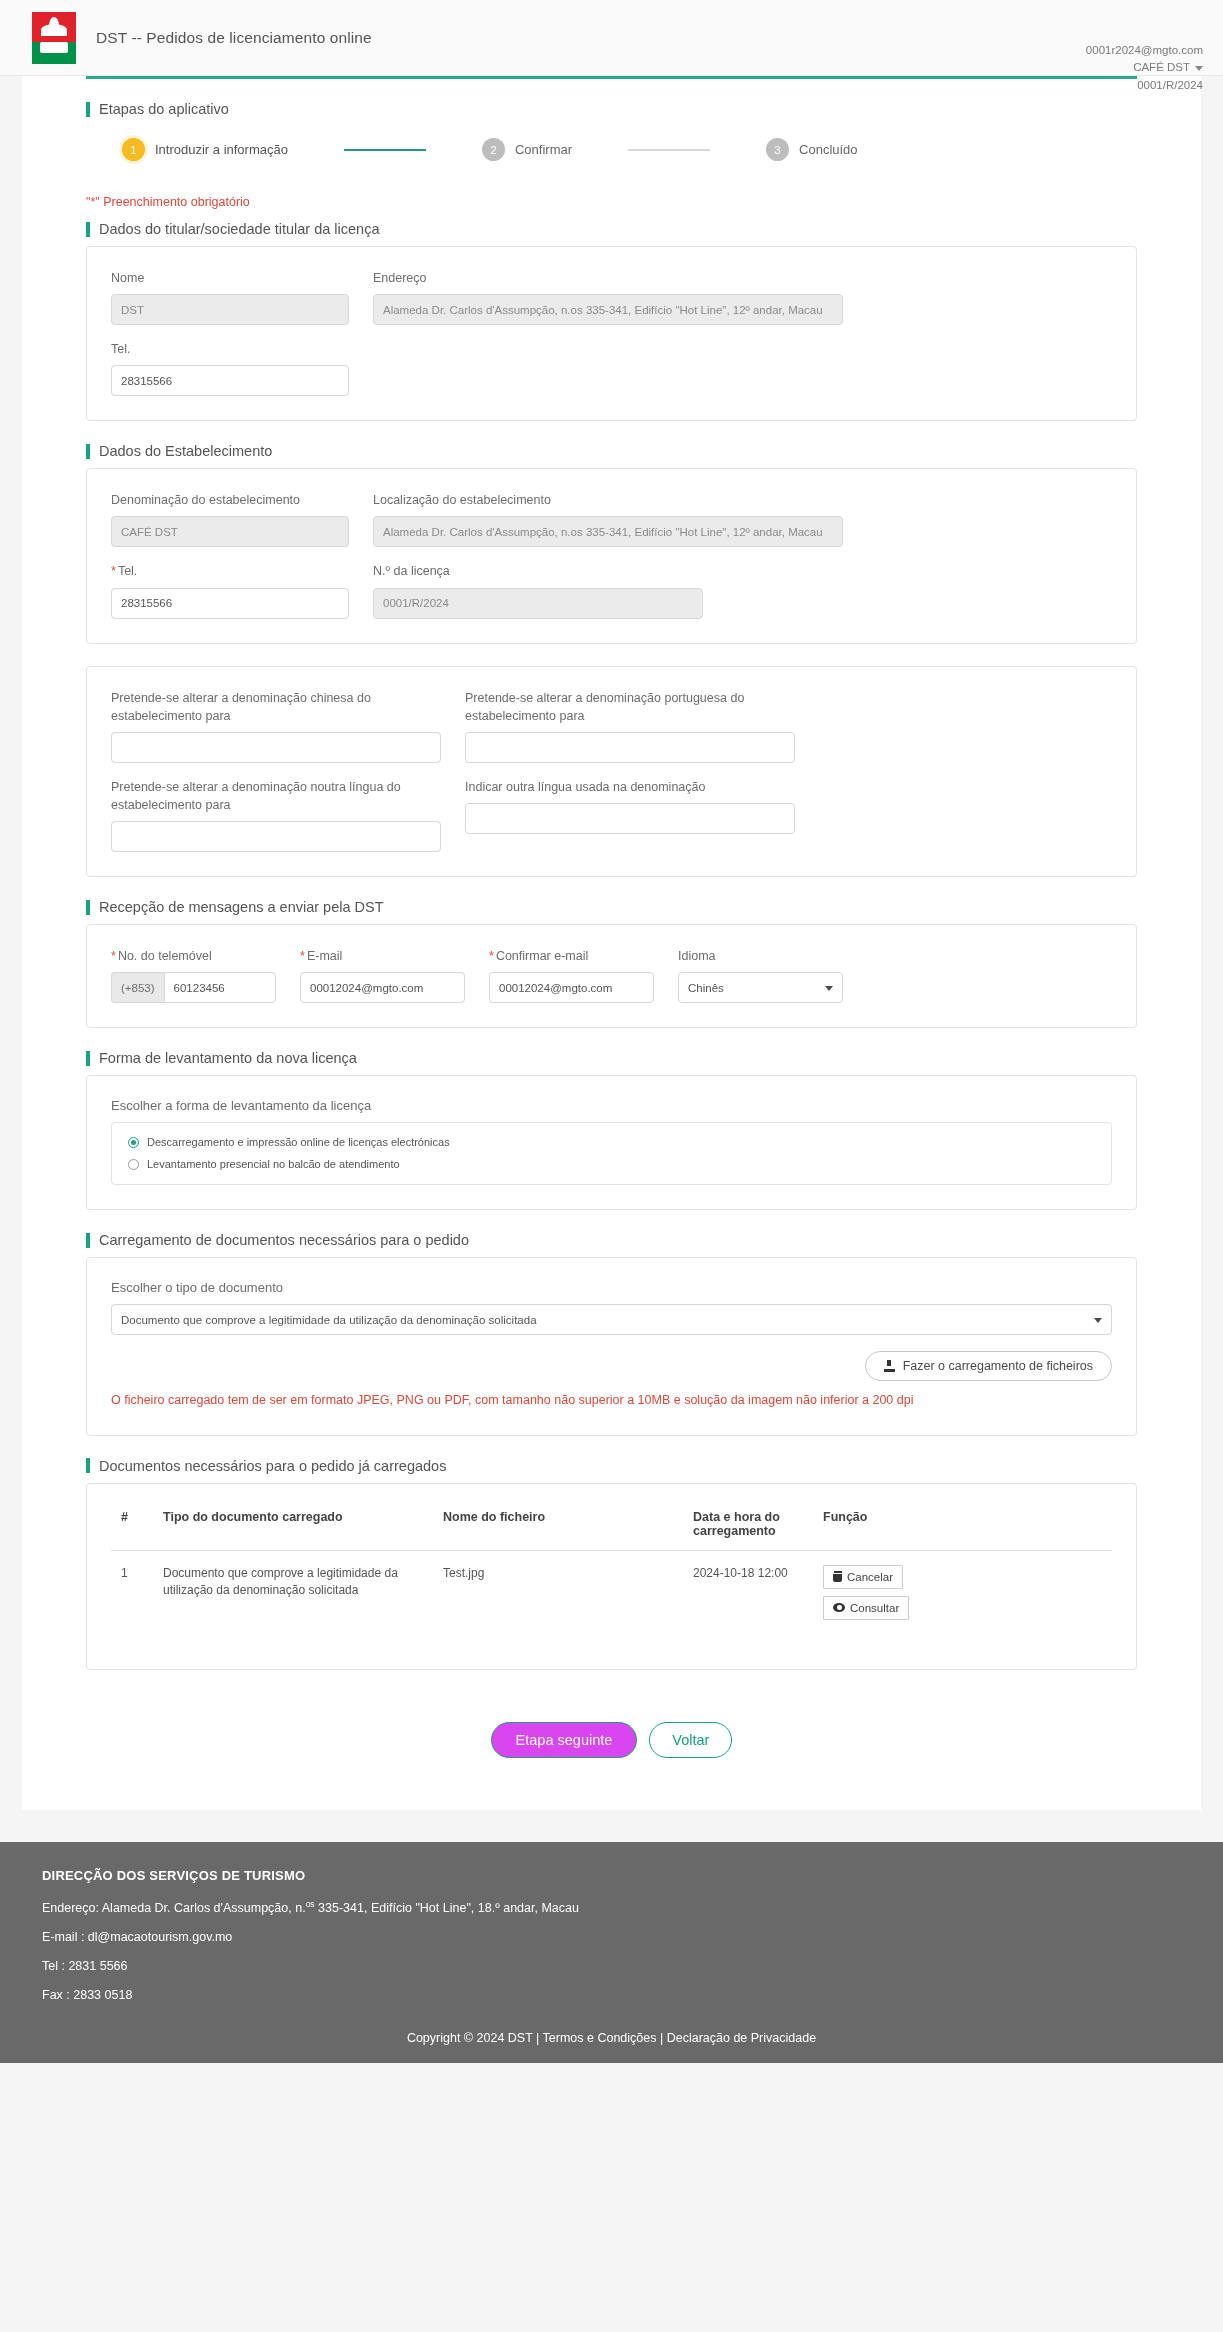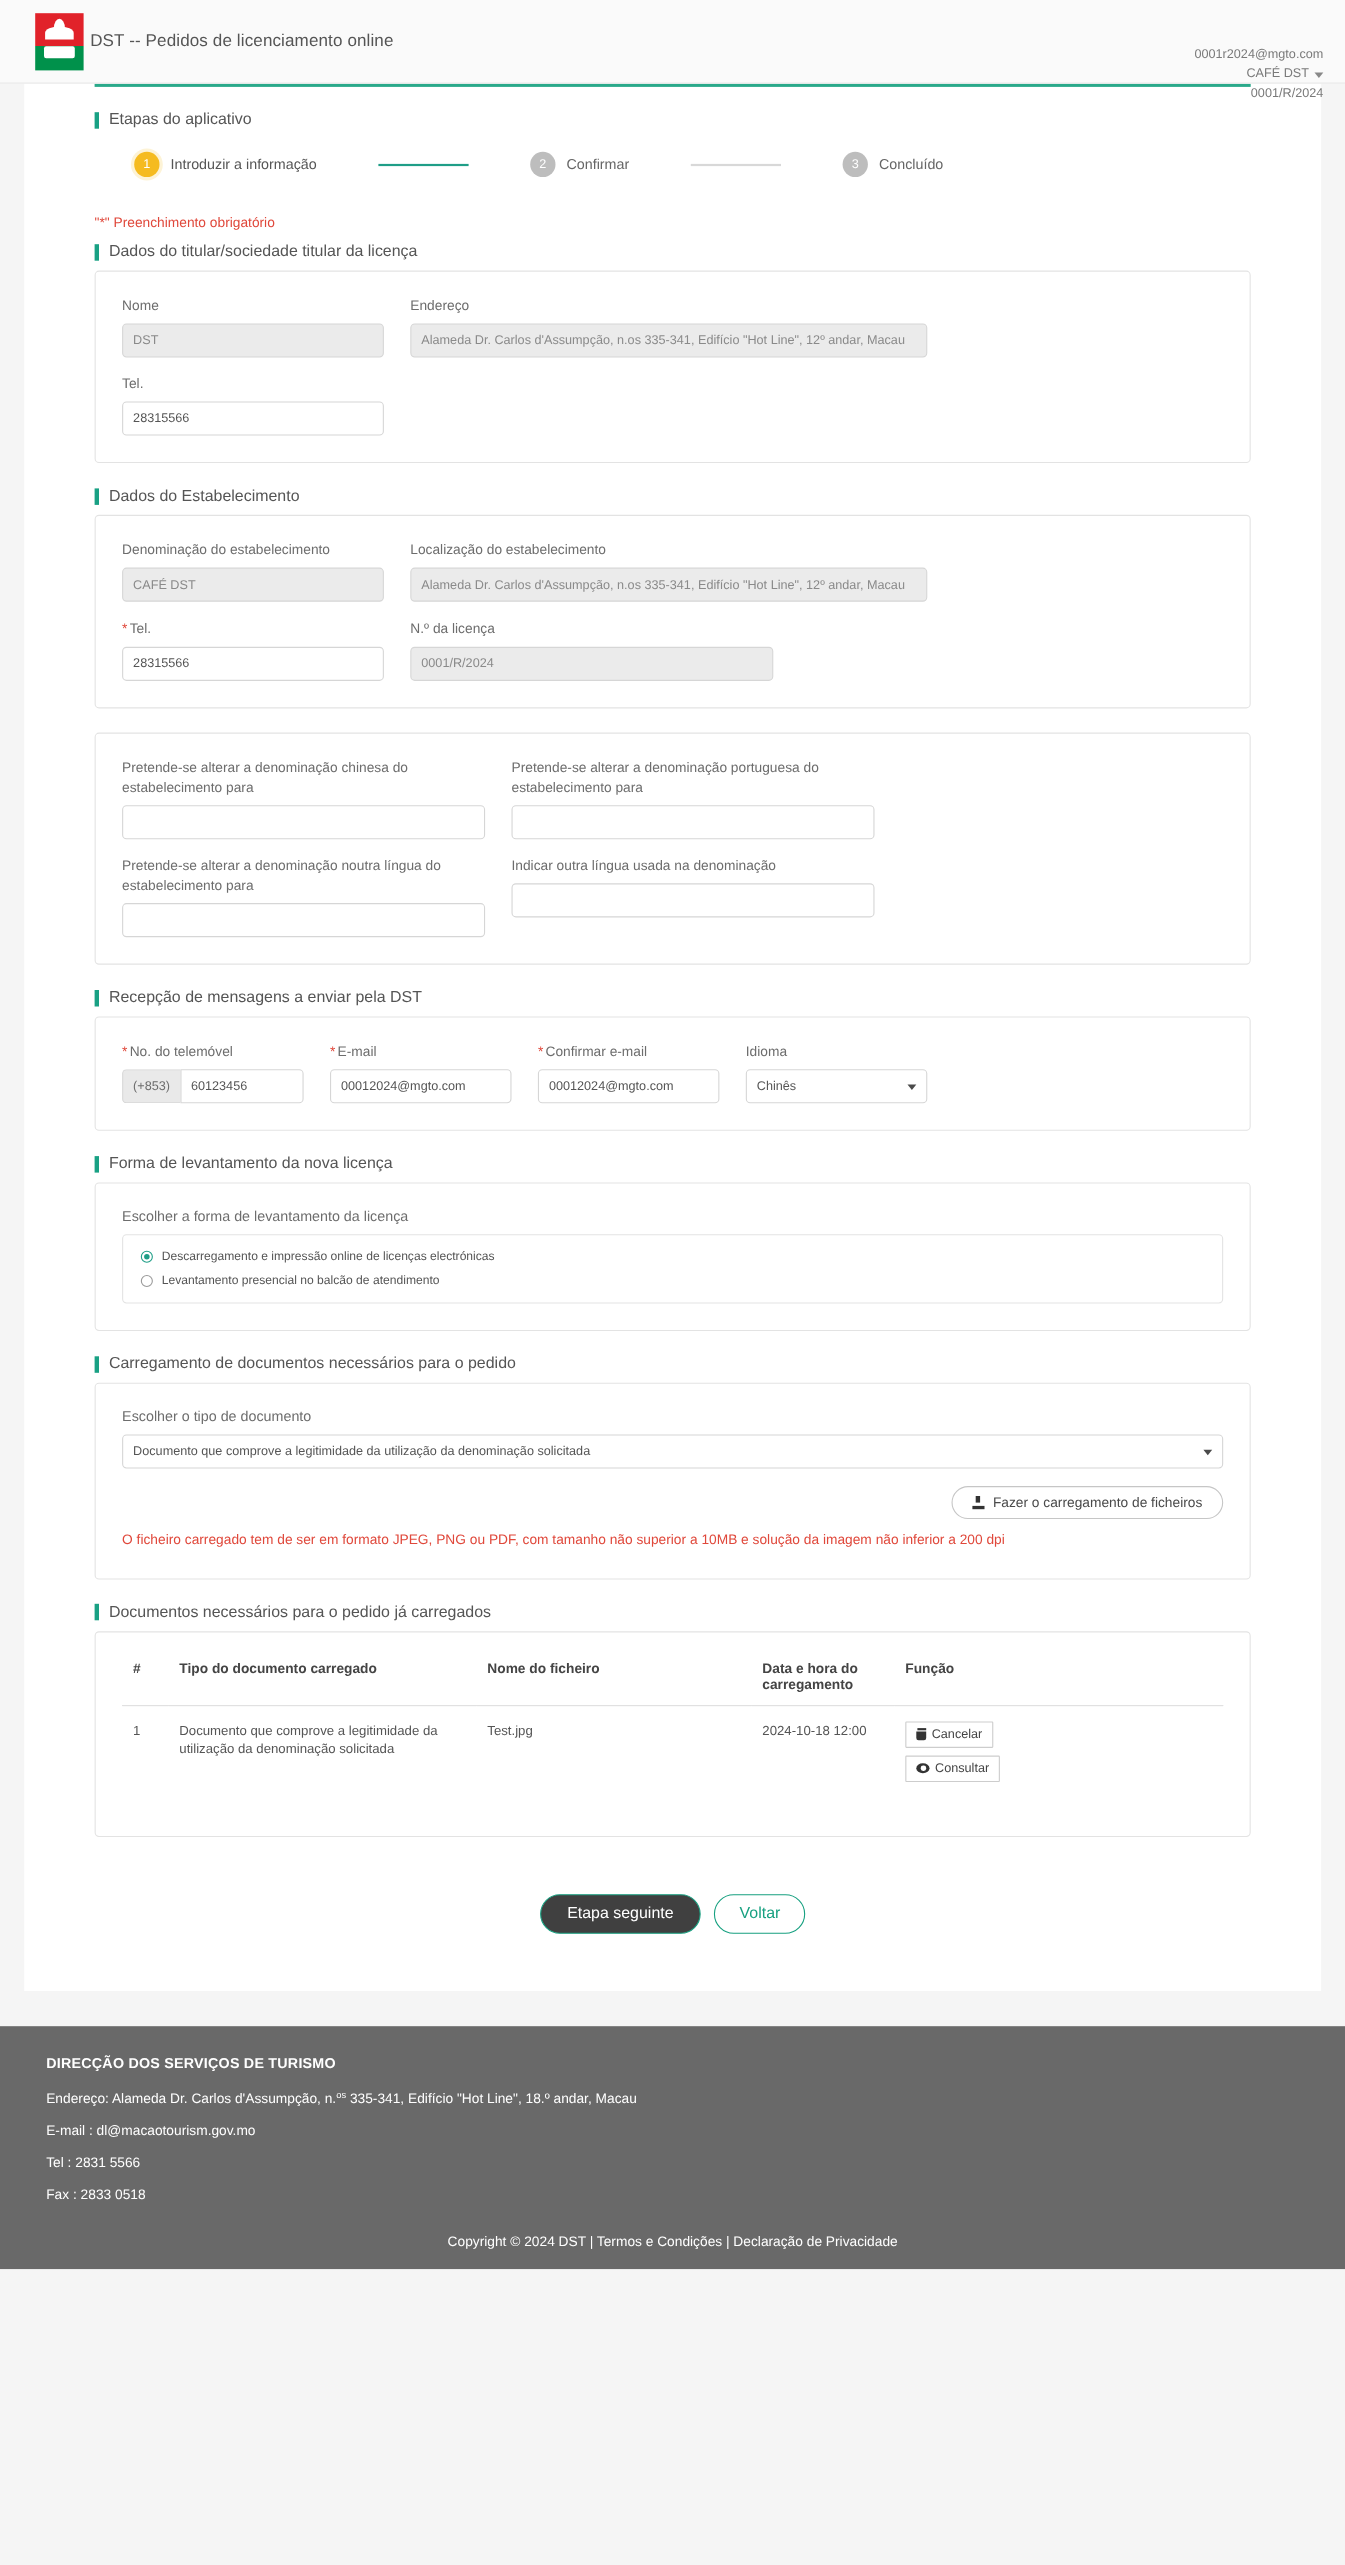--- a/index.html
+++ b/index.html
@@ -15,21 +15,21 @@
   
   .topbar {
     background: #fafafa;
     border-bottom: 1px solid #e8e8e8;
     height: 76px;
     display: flex;
     align-items: center;
     padding: 0 20px 0 32px;
     position: relative;
   }
-  .brand { display: flex; align-items: center; gap: 6px; }
+  .brand { display: flex; align-items: center; gap: 20px; }
   .logo {
     width: 44px; height: 52px;
     background: linear-gradient(to bottom, #e1222a 0%, #e1222a 58%, #00914b 58%, #00914b 100%);
     position: relative; overflow: hidden; flex: none;
   }
   .logo .lotus {
     position: absolute; left: 50%; top: 5px; transform: translateX(-50%);
     width: 26px; height: 34px;
   }
   .logo .lotus:before {
@@ -273,21 +273,21 @@
     content: ""; position: absolute; left: 4px; top: 2.2px;
     width: 4.5px; height: 4.5px; border-radius: 50%; background: #fff;
   }
 
   
   .actions {
     display: flex; justify-content: center; align-items: center; gap: 12px;
     padding: 30px 0 10px 0;
   }
   .btn-primary {
-    background: #404040; color: #fff; border: 1px solid #17a080;
+    background: #d946ef; color: #fff; border: 1px solid #17a080;
     border-radius: 19px; font-size: 14.5px; padding: 9px 24px;
     cursor: pointer; font-family: "Liberation Sans", sans-serif;
   }
   .btn-outline {
     background: #fff; color: #17a080; border: 1px solid #17a080;
     border-radius: 19px; font-size: 14.5px; padding: 9px 22px;
     cursor: pointer; font-family: "Liberation Sans", sans-serif;
   }
 
   

